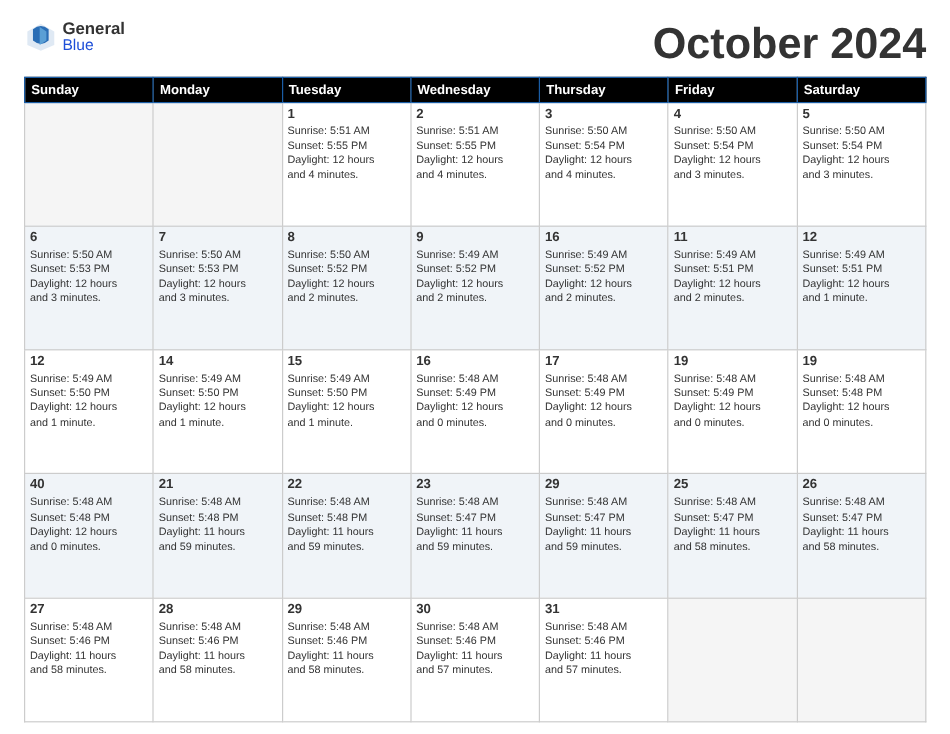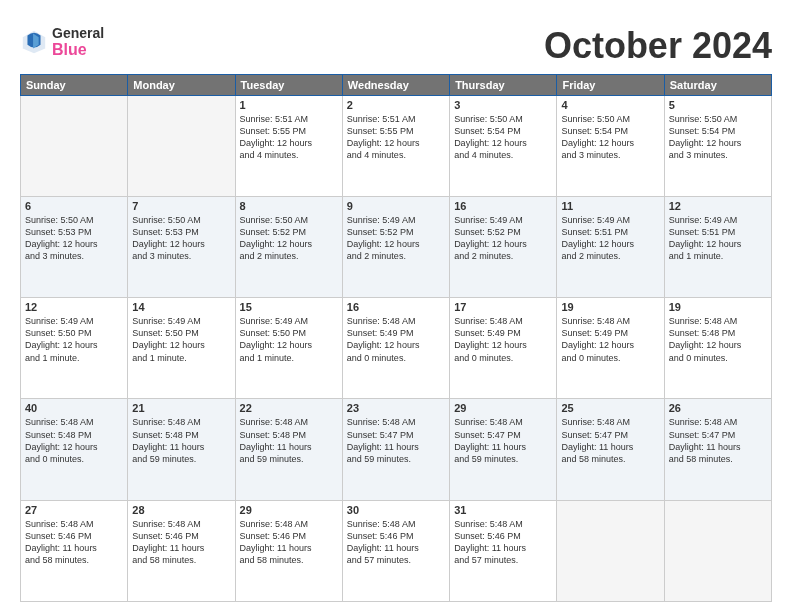--- a/index.html
+++ b/index.html
@@ -6,21 +6,21 @@
     body {
       font-family: Arial, sans-serif;
       background: #fff;
       width: 792px;
       height: 612px;
       overflow: hidden;
     }
     .page {
       width: 792px;
       height: 612px;
-      padding: 26px 20px 10px 20px;
+      padding: 16px 20px 10px 20px;
       display: flex;
       flex-direction: column;
     }
     .header {
       display: flex;
       justify-content: space-between;
       align-items: flex-start;
       margin-bottom: 8px;
     }
     .logo {
@@ -32,23 +32,23 @@
       display: flex;
       flex-direction: column;
       line-height: 1.1;
     }
     .logo-general {
       font-size: 14px;
       font-weight: bold;
       color: #333;
     }
     .logo-blue {
-      font-size: 16px;
-      font-weight: bold;
-      color: #ec4899;
+      font-size: 13px;
+      font-weight: normal;
+      color: #1d4ed8;
     }
     .logo-icon {
       width: 28px;
       height: 28px;
     }
     .title-block {
       text-align: left;
     }
     .month-title {
       font-size: 36px;
@@ -60,21 +60,21 @@
       font-size: 14px;
       color: #555;
     }
     .calendar {
       flex: 1;
       border-collapse: collapse;
       width: 100%;
       table-layout: fixed;
     }
     .calendar th {
-      background: #737373;
+      background: #000000;
       color: #fff;
       font-size: 11px;
       font-weight: bold;
       text-align: left;
       padding: 4px 5px;
       border: 1px solid #1a5da5;
     }
     .calendar td {
       border: 1px solid #ccc;
       vertical-align: top;

